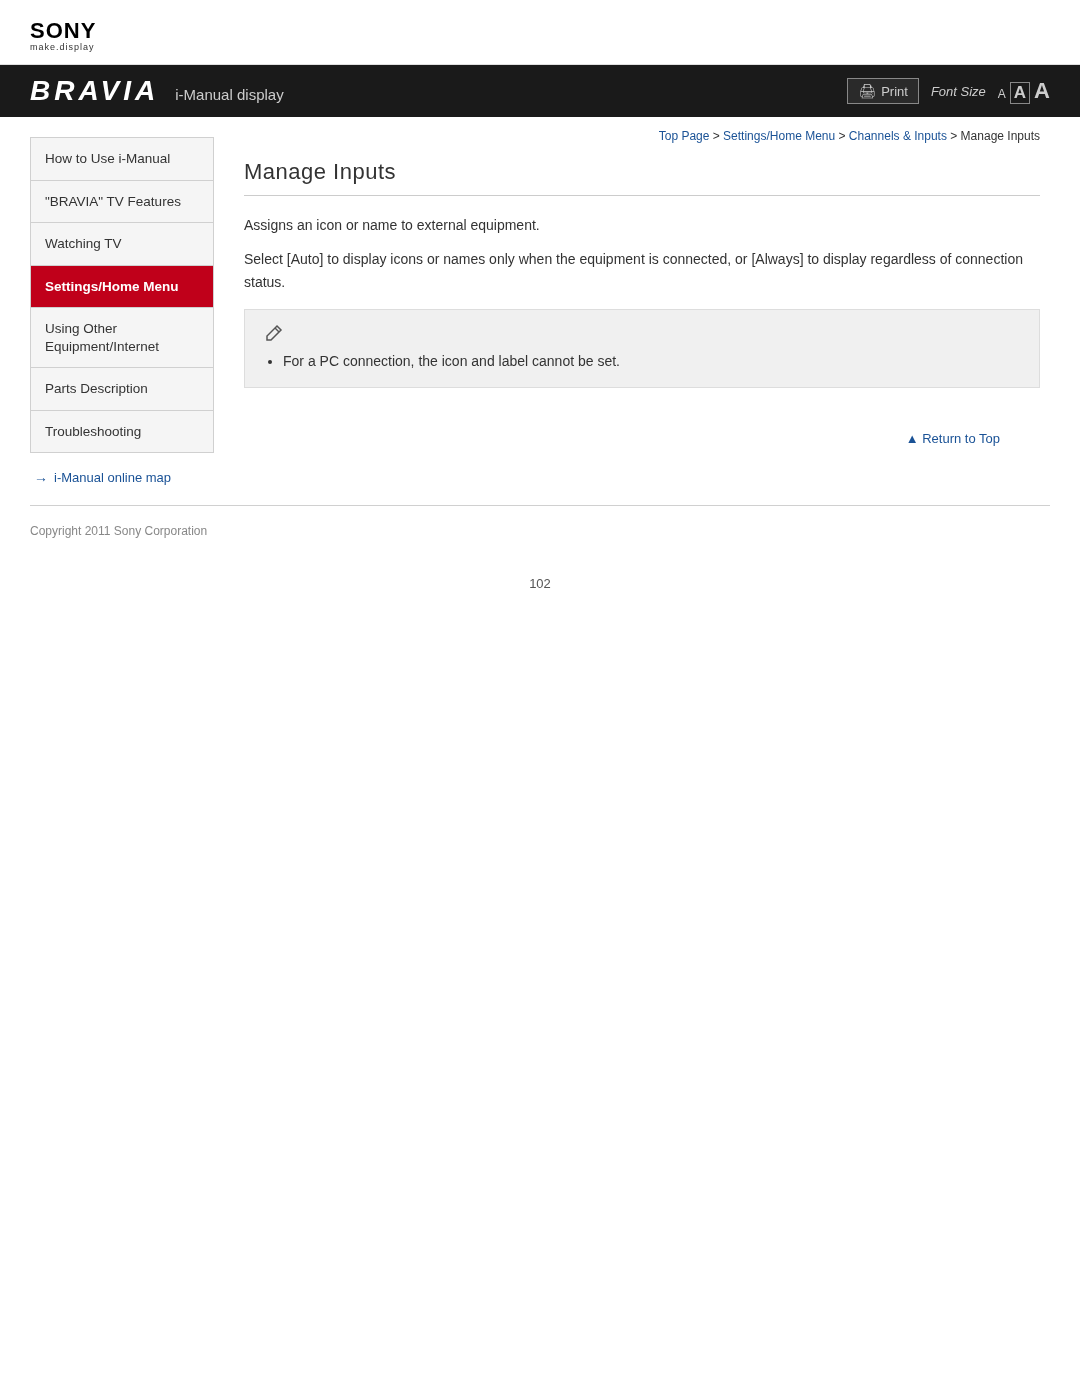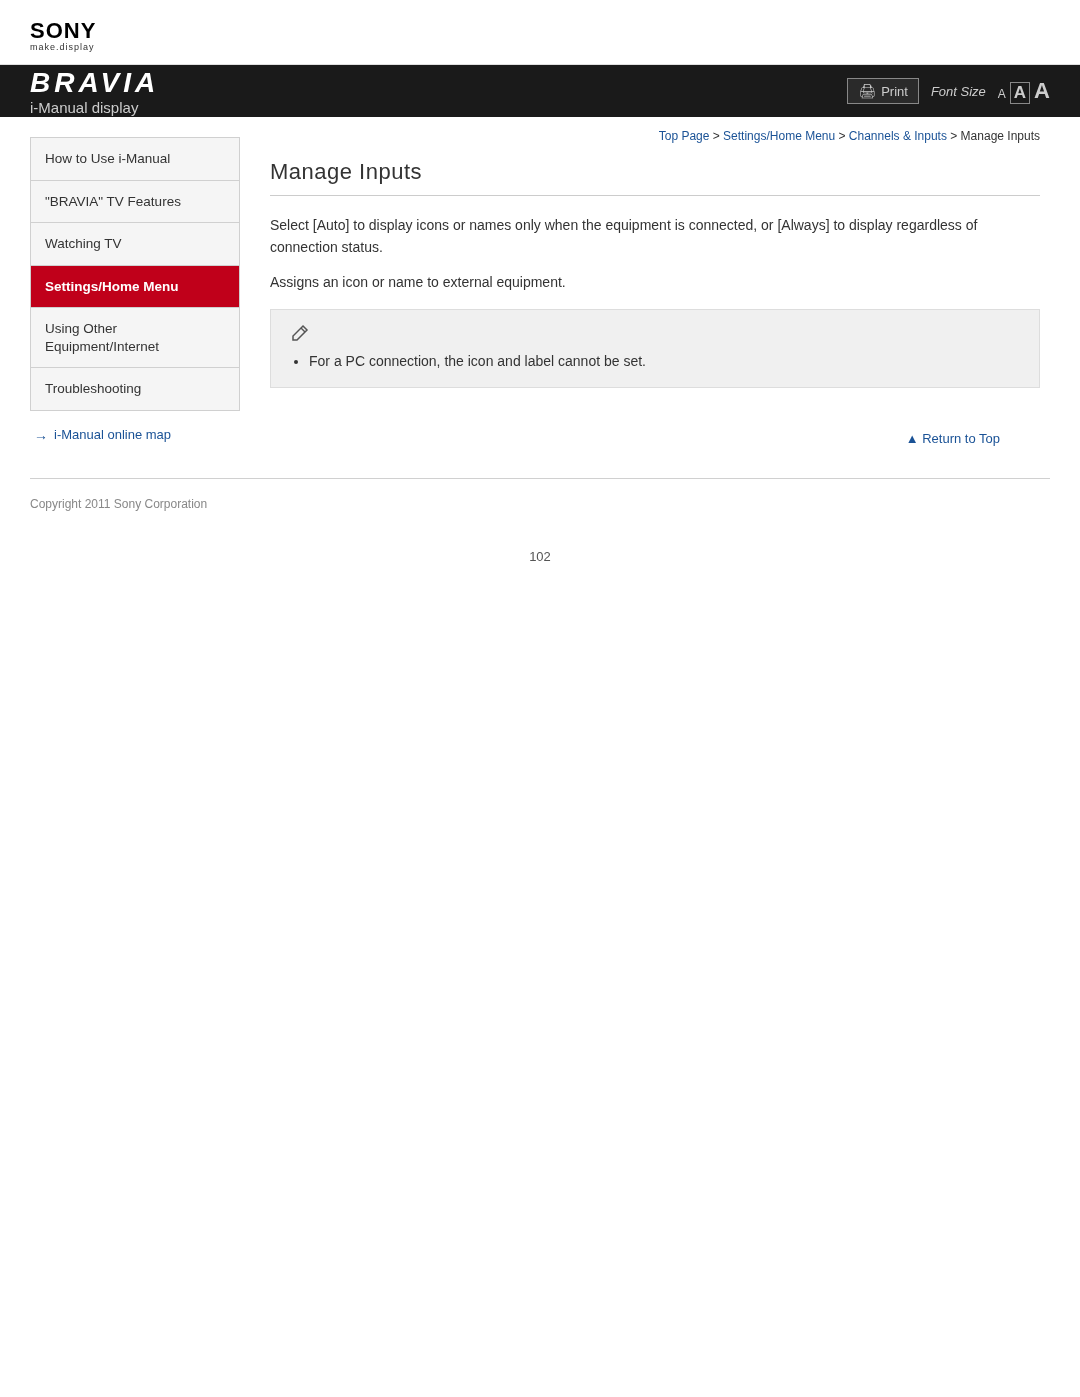--- a/index.html
+++ b/index.html
@@ -37,21 +37,21 @@
       background: #1a1a1a;
       display: flex;
       align-items: center;
       justify-content: space-between;
       padding: 0 30px;
       height: 52px;
     }
     .bravia-left {
       display: flex;
       align-items: baseline;
-      flex-direction: column;
+      gap: 16px;
     }
     .bravia-logo {
       font-size: 28px;
       font-weight: 900;
       color: #ffffff;
       letter-spacing: 4px;
       font-family: 'Arial Black', Arial, sans-serif;
       font-style: italic;
     }
     .bravia-subtitle {
@@ -113,21 +113,21 @@
     }
 
     
     .main-layout {
       display: flex;
       padding: 0;
     }
 
     
     .sidebar {
-      width: 240px;
+      width: 214px;
       flex-shrink: 0;
       padding: 20px 0 20px 30px;
     }
     .sidebar-nav {
       border: 1px solid #d0d0d0;
       margin-bottom: 16px;
     }
     .sidebar-item {
       padding: 12px 14px;
       border-bottom: 1px solid #d0d0d0;
@@ -300,38 +300,39 @@
 
 <div class="main-layout">
 
   <div class="sidebar">
     <nav class="sidebar-nav">
       <div class="sidebar-item">How to Use i-Manual</div>
       <div class="sidebar-item">"BRAVIA" TV Features</div>
       <div class="sidebar-item">Watching TV</div>
       <div class="sidebar-item active">Settings/Home Menu</div>
       <div class="sidebar-item">Using Other Equipment/Internet</div>
+      <div class="sidebar-item">Parts Description</div>
       <div class="sidebar-item">Troubleshooting</div>
     </nav>
     <a class="sidebar-link">
       <span class="arrow-icon">→</span>
       <span>i-Manual online map</span>
     </a>
   </div>
 
   <div class="content">
 
     <div class="breadcrumb">
       <a>Top Page</a><span> &gt; </span><a>Settings/Home Menu</a><span> &gt; </span><a>Channels &amp; Inputs</a><span> &gt; </span><span>Manage Inputs</span>
     </div>
 
     <h1 class="page-title">Manage Inputs</h1>
 
+    <p class="content-text">Assigns an icon or name to external equipment.</p>
     <p class="content-text">Select [Auto] to display icons or names only when the equipment is connected, or [Always] to display regardless of connection status.</p>
-    <p class="content-text">Assigns an icon or name to external equipment.</p>
 
     <div class="note-box">
       <div class="note-icon">
         <svg class="note-pencil" viewBox="0 0 20 20" fill="none" xmlns="http://www.w3.org/2000/svg">
           <path d="M14 2l4 4-10 10H4v-4L14 2z" stroke="#555" stroke-width="1.5" fill="none"></path>
           <path d="M12 4l4 4" stroke="#555" stroke-width="1.5"></path>
         </svg>
       </div>
       <ul class="note-list">
         <li>For a PC connection, the icon and label cannot be set.</li>

